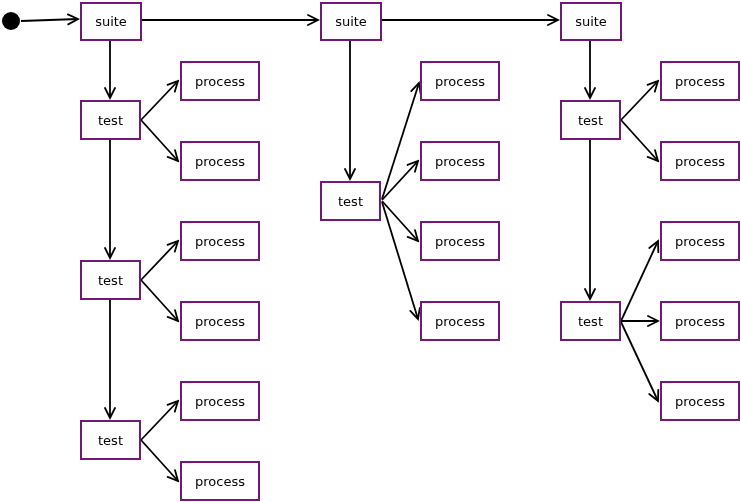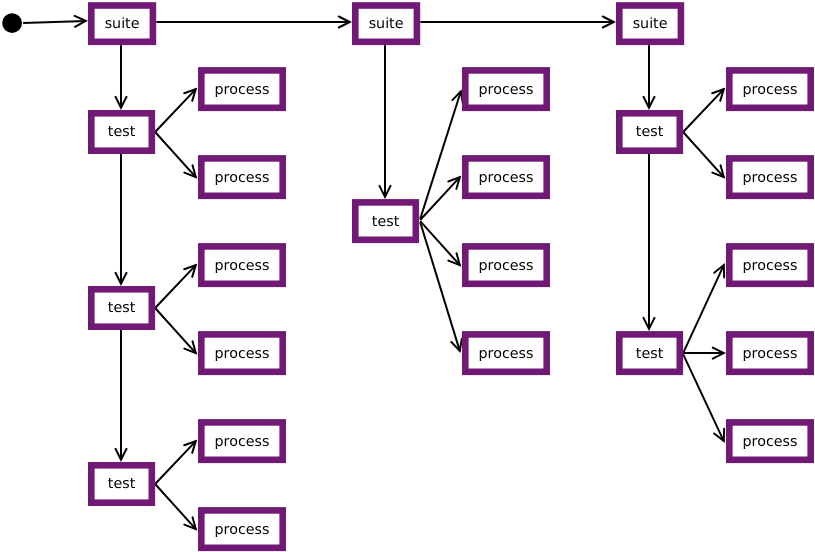--- a/index.html
+++ b/index.html
@@ -16,21 +16,21 @@
     overflow: hidden;
   }
   .edges-layer {
     position: absolute;
     left: 0;
     top: 0;
   }
   .node {
     position: absolute;
     box-sizing: border-box;
-    border: 6px solid #701a75;
+    border: 2px solid #701a75;
     background: #ffffff;
     color: #000000;
     font-size: 13px;
     line-height: 1;
     display: flex;
     align-items: center;
     justify-content: center;
     white-space: nowrap;
   }
 </style>

